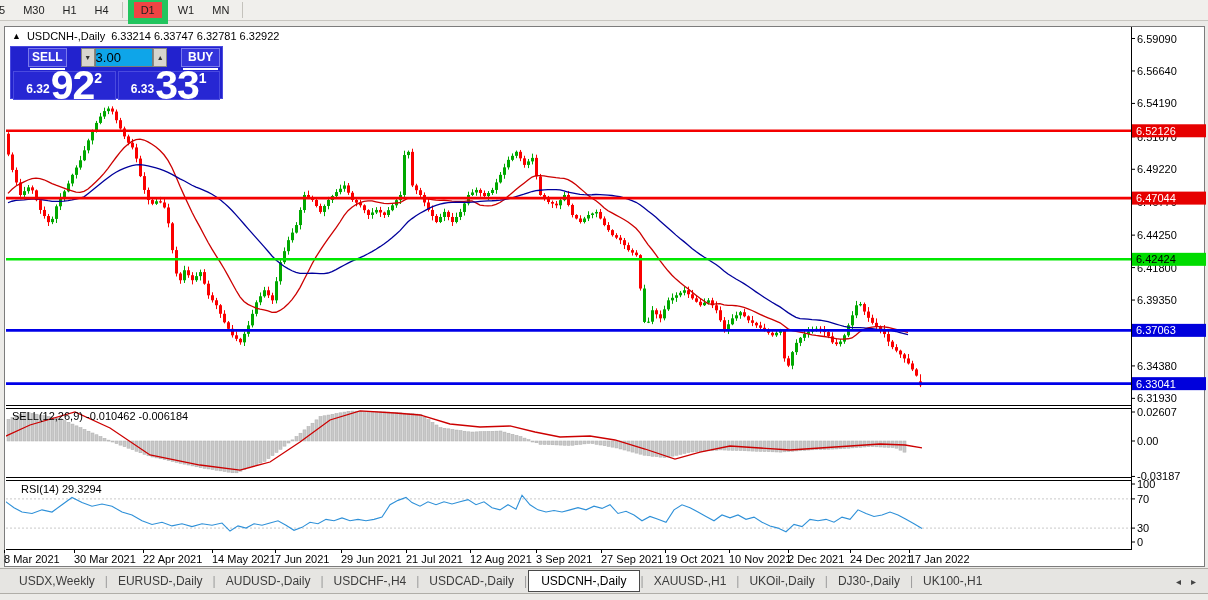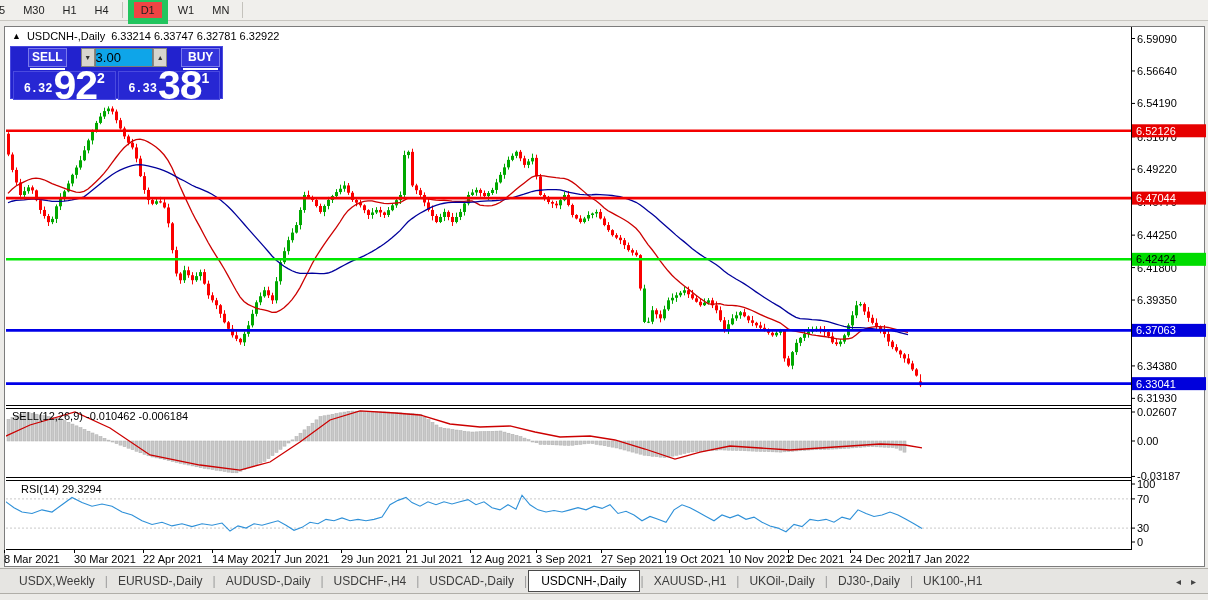--- a/index.html
+++ b/index.html
@@ -37,21 +37,21 @@
   .tp-btn::after { content:""; position:absolute; left:1px; right:1px; bottom:-4px;
                    height:2px; background:#FFF; }
   #tp-spin-dn,#tp-spin-up { width:15px; background:#D8D5CE; border:1px solid #8A887F;
             color:#333; font-size:7px; text-align:center; line-height:17px; }
   #tp-vol { width:65px; background:#0ea5e9; color:#000; font-size:13px;
             text-align:left; padding:1px 4px 0 0; border:1px solid #7A7A7A; }
   #tp-gap1,#tp-gap2 { width:16px; }
   #tp-row2 { display:flex; height:29px; margin-top:4px; gap:2px; }
   .tp-half { flex:1; display:flex; align-items:flex-end; justify-content:center;
              background:#2727D3; border:1px solid #4A4ADF; padding-bottom:1px; }
-  .tp-small { font-size:12px; font-weight:bold; margin:0 1px 2px 0;font-family:Liberation Mono, monospace; }
+  .tp-small { font-size:12px; font-weight:bold; margin:0 1px 2px 0; }
   .tp-big { font-size:41px; font-weight:bold; line-height:26px; letter-spacing:-1px; }
   .tp-sup { font-size:14px; font-weight:bold; align-self:flex-start; margin-top:-2px; }
 
   
   #tabbar { position:absolute; left:0; top:568px; width:1208px; height:25px;
             background:#E6E5E2; border-top:1px solid #B0AEA8; display:flex;
             align-items:center; font-size:12px; color:#3C3C3C; padding-left:10px; }
   .tab { padding:3px 9px; white-space:nowrap;text-align:center; }
   .tab.active { background:#FFF; border:1px solid #4A4A4A; color:#000; padding:3px 12px; }
   .tab-sep { color:#9A9A9A; padding:0 1px; }
@@ -910,21 +910,21 @@
       <div class="tp-btn">BUY</div>
     </div>
     <div id="tp-row2">
       <div class="tp-half">
         <span class="tp-small">6.32</span>
         <span class="tp-big">92</span>
         <span class="tp-sup">2</span>
       </div>
       <div class="tp-half">
         <span class="tp-small">6.33</span>
-        <span class="tp-big">38</span>
+        <span class="tp-big">33</span>
         <span class="tp-sup">1</span>
       </div>
     </div>
   </div>
 
   <div class="ind-label" style="left:12px; top:410px;">
     <span>SELL(12,26,9)</span>&nbsp;<span>-0.010462 -0.006184</span>
   </div>
   <div class="ind-label" style="left:21px; top:483px;">
     <span>RSI(14)</span>&nbsp;<span>29.3294</span>

